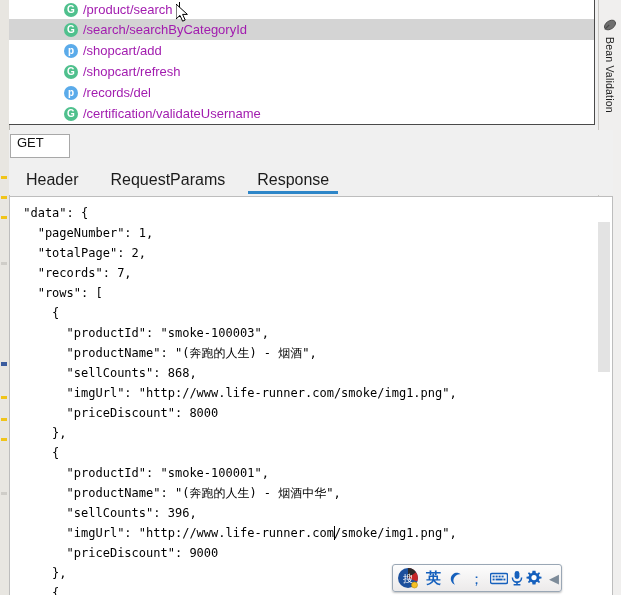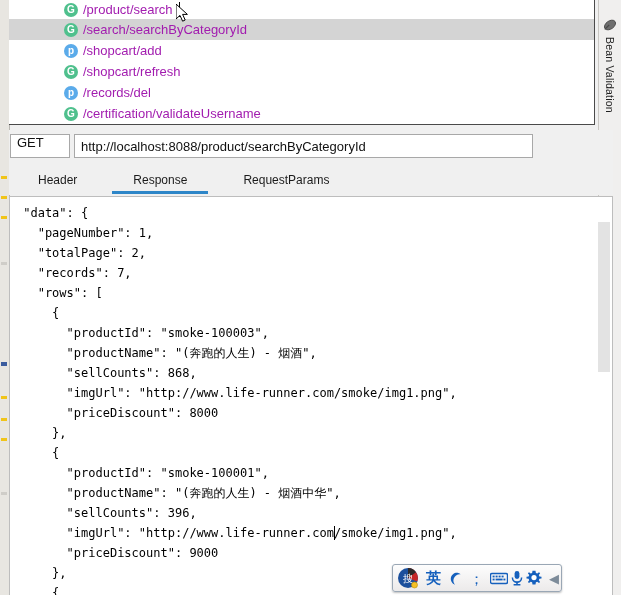--- a/index.html
+++ b/index.html
@@ -90,23 +90,23 @@
   .send-btn{
     position:absolute;left:526px;top:4px;width:77px;height:24px;
     background:#e1e1e1;border:1px solid #a8a8a8;box-sizing:border-box;
     display:flex;align-items:center;justify-content:center;
     font-size:13px;color:#111;cursor:default;
   }
 
   
   .tabs{position:absolute;left:1px;top:36px;height:28px;display:flex;align-items:flex-start;}
   .tab{
-    position:relative;height:28px;padding:0 28px;
+    position:relative;height:28px;padding:0 16px;
     display:flex;align-items:center;
-    font-size:12px;color:#1b1b1b;
+    font-size:16px;color:#1b1b1b;
   }
   .tab .ul{
     position:absolute;left:7px;right:7px;bottom:0;height:3px;background:#2e86c8;display:none;
   }
   .tab.active .ul{display:block;}
 
   
   .resp-wrap{
     position:absolute;left:9px;top:196px;width:604px;height:399px;
     background:#ffffff;border:1px solid #bdbdbd;border-bottom:none;
@@ -212,34 +212,31 @@
     <div class="ibeam"></div>
     <svg class="arrow-cursor" viewBox="0 0 14 21">
       <polygon points="0,0 0,15 4,11.4 6.6,17.2 9.2,16 6.6,10.4 11.4,10.4" fill="#ffffff" stroke="#000000" stroke-width="1"></polygon>
     </svg>
   </div>
 
   <div class="req-area">
     <div class="method-box">
       <span>GET</span>
     </div>
-    <div class="url-box">
-      <span>http://localhost:8088/product/searchByCategoryId</span>
-    </div>
 
     <div class="tabs" id="tabs">
         <div class="tab">
           <span>Header</span>
         </div>
+        <div class="tab">
+          <span>RequestParams</span>
+        </div>
         <div class="tab active">
           <span>Response</span>
           <span class="ul"></span>
-        </div>
-        <div class="tab">
-          <span>RequestParams</span>
         </div>
       </div>
   </div>
 
   <div class="resp-wrap">
     <div class="resp-body" id="resp-body"><div class="ln"> "data": {</div><div class="ln">   "pageNumber": 1,</div><div class="ln">   "totalPage": 2,</div><div class="ln">   "records": 7,</div><div class="ln">   "rows": [</div><div class="ln">     {</div><div class="ln">       "productId": "smoke-100003",</div><div class="ln">       "productName": "(奔跑的人生) - 烟酒",</div><div class="ln">       "sellCounts": 868,</div><div class="ln">       "imgUrl": "http://www.life-runner.com/smoke/img1.png",</div><div class="ln">       "priceDiscount": 8000</div><div class="ln">     },</div><div class="ln">     {</div><div class="ln">       "productId": "smoke-100001",</div><div class="ln">       "productName": "(奔跑的人生) - 烟酒中华",</div><div class="ln">       "sellCounts": 396,</div><div class="ln">       "imgUrl": "http://www.life-runner.com/smoke/img1.png",<span class="caret" style="left: 317.68px;"></span></div><div class="ln">       "priceDiscount": 9000</div><div class="ln">     },</div><div class="ln">     {</div></div>
     <div class="resp-sb-track">
       <div class="resp-sb-thumb"></div>
     </div>
   </div>

